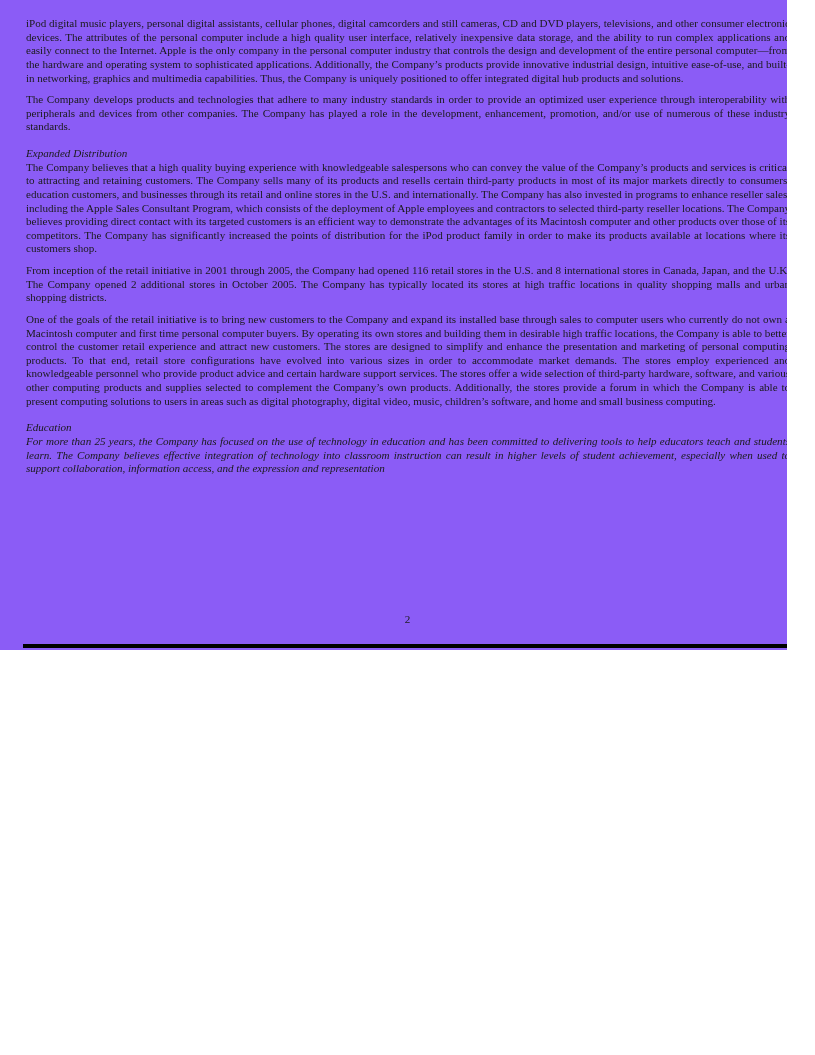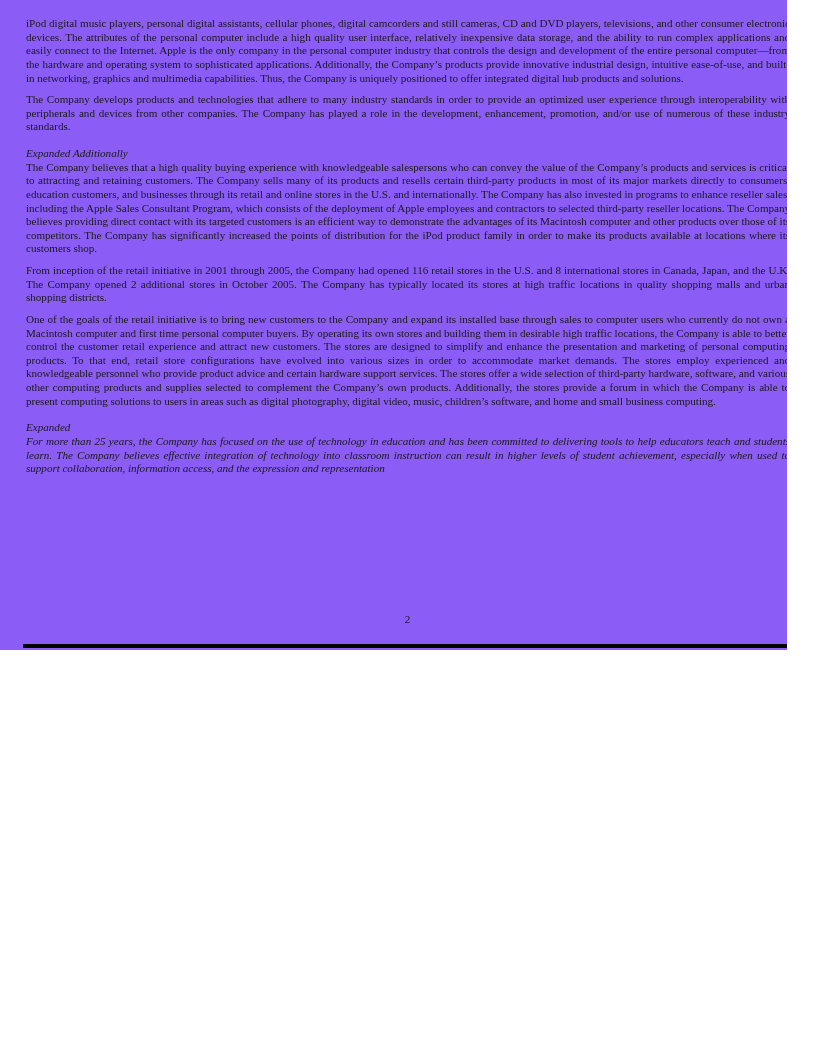--- a/index.html
+++ b/index.html
@@ -77,25 +77,25 @@
   }
 </style>
 </head>
 <body>
 
 <div id="page">
 
   <div id="content">
       <p class="para">iPod digital music players, personal digital assistants, cellular phones, digital camcorders and still cameras, CD and DVD players, televisions, and other consumer electronic devices. The attributes of the personal computer include a high quality user interface, relatively inexpensive data storage, and the ability to run complex applications and easily connect to the Internet. Apple is the only company in the personal computer industry that controls the design and development of the entire personal computer—from the hardware and operating system to sophisticated applications. Additionally, the Company’s products provide innovative industrial design, intuitive ease-of-use, and built-in networking, graphics and multimedia capabilities. Thus, the Company is uniquely positioned to offer integrated digital hub products and solutions.</p>
       <p class="para">The Company develops products and technologies that adhere to many industry standards in order to provide an optimized user experience through interoperability with peripherals and devices from other companies. The Company has played a role in the development, enhancement, promotion, and/or use of numerous of these industry standards.</p>
-      <p class="section-head">Expanded Additionally</p>
+      <p class="section-head">Expanded Distribution</p>
       <p class="para">The Company believes that a high quality buying experience with knowledgeable salespersons who can convey the value of the Company’s products and services is critical to attracting and retaining customers. The Company sells many of its products and resells certain third-party products in most of its major markets directly to consumers, education customers, and businesses through its retail and online stores in the U.S. and internationally. The Company has also invested in programs to enhance reseller sales, including the Apple Sales Consultant Program, which consists of the deployment of Apple employees and contractors to selected third-party reseller locations. The Company believes providing direct contact with its targeted customers is an efficient way to demonstrate the advantages of its Macintosh computer and other products over those of its competitors. The Company has significantly increased the points of distribution for the iPod product family in order to make its products available at locations where its customers shop.</p>
       <p class="para">From inception of the retail initiative in 2001 through 2005, the Company had opened 116 retail stores in the U.S. and 8 international stores in Canada, Japan, and the U.K. The Company opened 2 additional stores in October 2005.  The Company has typically located its stores at high traffic locations in quality shopping malls and urban shopping districts.</p>
       <p class="para">One of the goals of the retail initiative is to bring new customers to the Company and expand its installed base through sales to computer users who currently do not own a Macintosh computer and first time personal computer buyers. By operating its own stores and building them in desirable high traffic locations, the Company is able to better control the customer retail experience and attract new customers. The stores are designed to simplify and enhance the presentation and marketing of personal computing products. To that end, retail store configurations have evolved into various sizes in order to accommodate market demands. The stores employ experienced and knowledgeable personnel who provide product advice and certain hardware support services. The stores offer a wide selection of third-party hardware, software, and various other computing products and supplies selected to complement the Company’s own products. Additionally, the stores provide a forum in which the Company is able to present computing solutions to users in areas such as digital photography, digital video, music, children’s software, and home and small business computing.</p>
-      <p class="section-head">Expanded</p>
+      <p class="section-head">Education</p>
       <p class="para">For more than 25 years, the Company has focused on the use of technology in education and has been committed to delivering tools to help educators teach and students learn. The Company believes effective integration of technology into classroom instruction can result in higher levels of student achievement, especially when used to support collaboration, information access, and the expression and representation</p>
     </div>
 
   <div id="page-number">2</div>
 
   <div id="bottom-rule"></div>
 
   <div id="footer-blank"></div>
 
 </div>

